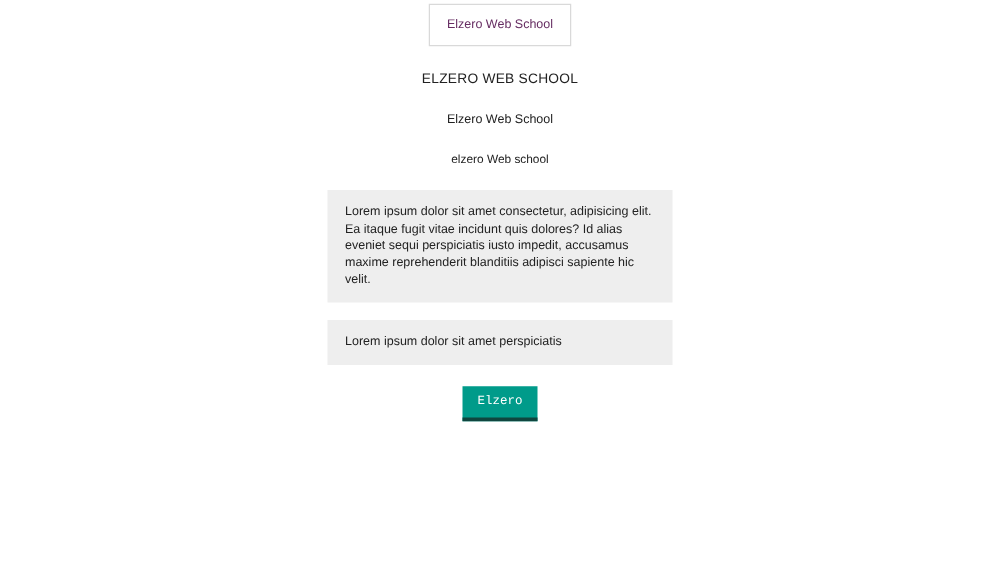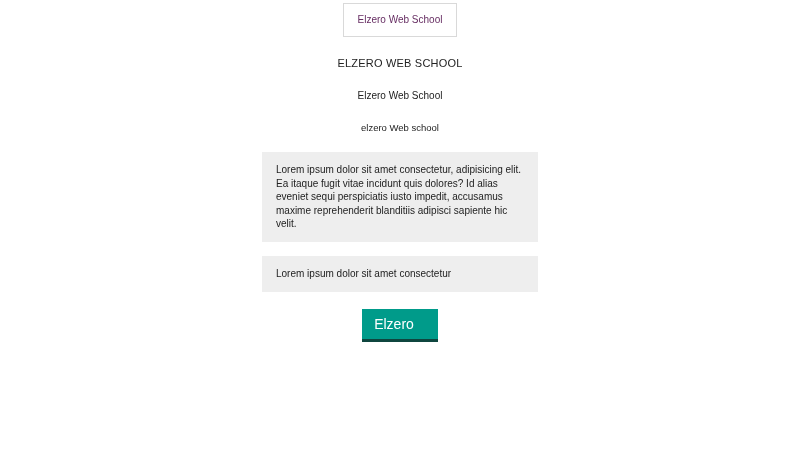--- a/index.html
+++ b/index.html
@@ -57,43 +57,43 @@
     line-height: 13.6px;
     color: #222222;
   }
   .para-truncated {
     white-space: nowrap;
     overflow: hidden;
   }
   .elzero-btn {
     display: inline-block;
     margin-top: 3px;
-    padding: 7px 24px 7px 12px;
+    padding: 7px 12px 7px 12px;
     background: #009b8a;
     color: #ffffff;
-    font-family: Liberation Sans, sans-serif;
-    font-size: 14px;
+    font-family: Liberation Mono, monospace;
+    font-size: 10px;
     border: none;
     border-bottom: 3px solid #0f463f;
     cursor: pointer;
   }
 </style>
 </head>
 <body>
 
 <div class="page">
 
   <div class="logo-box">Elzero Web School</div>
 
   <h1 class="h-upper">ELZERO WEB SCHOOL</h1>
 
   <div class="h-cap">Elzero Web School</div>
 
   <div class="h-low">elzero Web school</div>
 
   <div class="container">
     <p class="box">Lorem ipsum dolor sit amet consectetur, adipisicing elit. Ea itaque fugit vitae incidunt quis dolores? Id alias eveniet sequi perspiciatis iusto impedit, accusamus maxime reprehenderit blanditiis adipisci sapiente hic velit.</p>
-    <p class="box">Lorem ipsum dolor sit amet consectetur</p>
+    <p class="box">Lorem ipsum dolor sit amet perspiciatis</p>
   </div>
 
   <button class="elzero-btn">Elzero</button>
 
 </div>
 
 </body></html>

